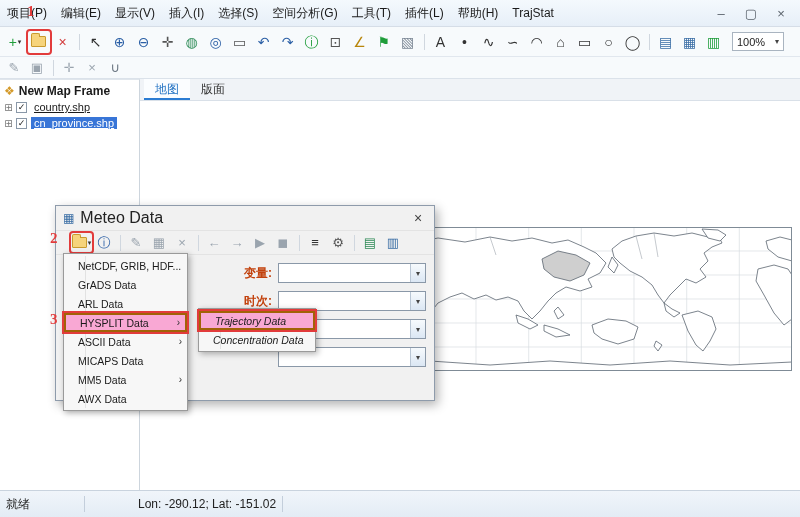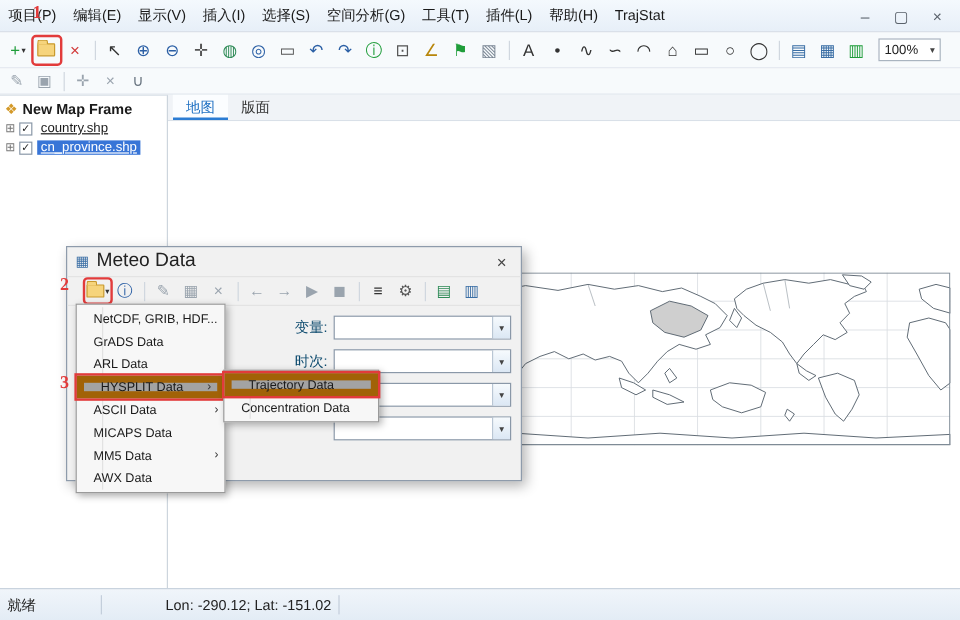--- a/index.html
+++ b/index.html
@@ -75,36 +75,36 @@
   .dialog-title { height:25px; display:flex; align-items:center; padding:0 7px;
     border-bottom:1px solid #e3e3e3; }
   .dlg-icon { color:#3a6ea5; font-size:12px; margin-right:6px; }
   .dlg-title { font-size:16px; color:#222; }
   .dlg-close { margin-left:auto; font-size:14px; color:#444; width:18px; text-align:center; }
   .dialog-toolbar { height:24px; display:flex; align-items:center; padding:0 4px 0 14px;
     border-bottom:1px solid #e3e3e3; }
   .dfields { position:absolute; left:0; right:0; top:49px; display:flex; flex-direction:column;
     gap:8px; padding:8px 8px 0 0; align-items:flex-end; }
   .dfield { display:flex; align-items:center; }
-  .dlabel { font-size:12px; color:#0c4a6e; margin-right:5px; min-width:30px; text-align:right; }
+  .dlabel { font-size:12px; color:#c2410c; margin-right:5px; min-width:30px; text-align:center;font-weight:bold; }
   .combo { width:148px; height:20px; background:#fff; border:1px solid #8a98a8;
     display:flex; align-items:center; }
   .combo-val { flex:1; padding-left:4px; font-size:11px; }
   .combo-btn { width:15px; height:18px; background:linear-gradient(#f6fafd,#dbe7f4);
     border-left:1px solid #b9c6d4; display:flex; align-items:center; justify-content:center;
     font-size:8px; color:#444; flex:none; }
 
   
   .popup-menu { position:absolute; left:63px; top:253px; width:125px; background:#f7f7f7;
     border:1px solid #9a9a9a; box-shadow:2px 2px 6px rgba(0,0,0,.3); padding:2px 0; z-index:20; }
   .popup-menu::before { content:""; position:absolute; left:21px; top:2px; bottom:2px; width:1px; background:#e2e2e2; }
-  .popup-menu.submenu { left:186px; top:308px; width:130px; z-index:21; }
+  .popup-menu.submenu { left:198px; top:308px; width:118px; z-index:21;font-style:italic; }
   .pmenu-item { height:19px; display:flex; align-items:center; padding:0 5px 0 14px;
     font-size:10.5px; white-space:nowrap; position:relative; color:#1a1a1a; }
-  .pmenu-item.hl { background:#a3a3a3; border:6px solid #a16207; }
+  .pmenu-item.hl { background:#f9a8d4; border:2px solid #a16207; }
   .pmenu-item.redbox { outline:2px solid #e23b3b; outline-offset:0; z-index:5; }
   .pmi-arrow { margin-left:auto; font-size:10px; color:#333; padding-left:6px; }
 
   
   .ann { position:absolute; z-index:60; color:#e23b3b; font-weight:bold; font-size:15px;
     font-family:"Liberation Serif","DejaVu Serif",serif; }
   .ann1 { left:27px; top:3px; }
   .ann2 { left:50px; top:230px; }
   .ann3 { left:50px; top:311px; }
 </style>

